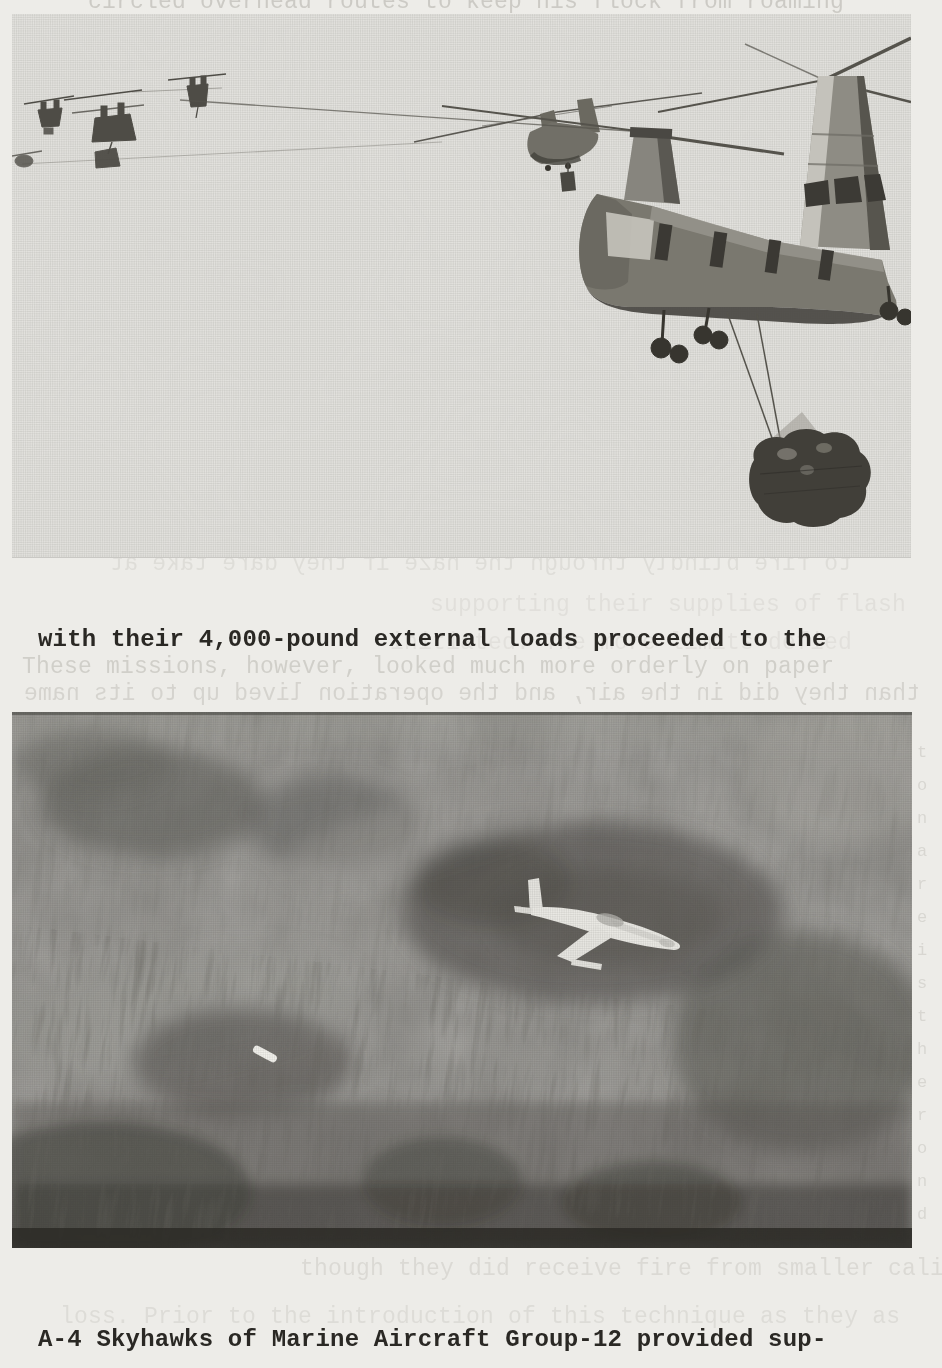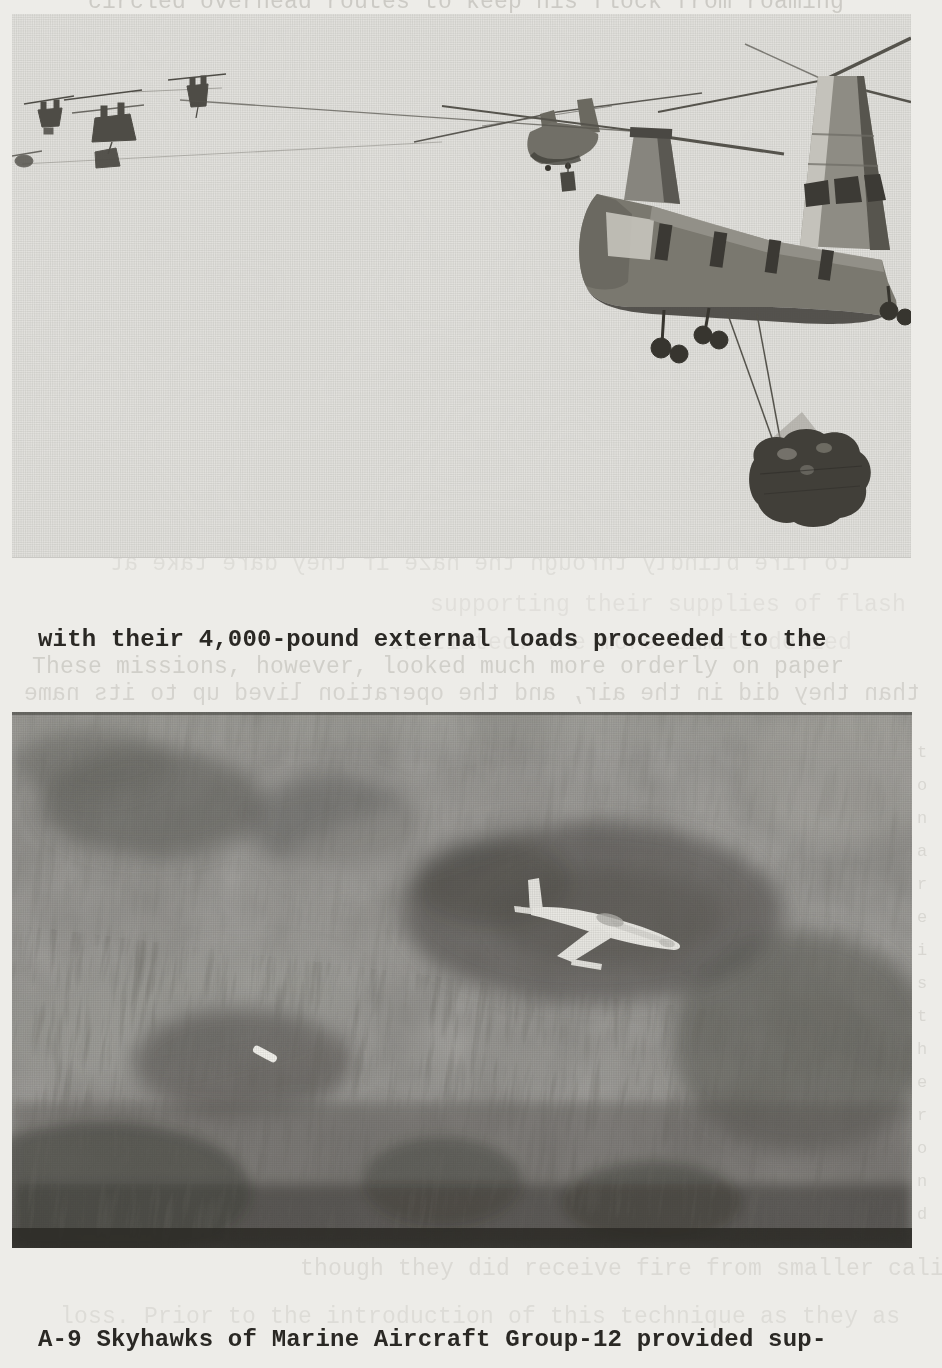--- a/index.html
+++ b/index.html
@@ -22,21 +22,21 @@
   .ghost{
     position:absolute;color:#b2b0a9;white-space:pre;
     font-size:23px;letter-spacing:0.2px;filter:blur(0.4px);
     pointer-events:none;
   }
   .mirror{transform:scaleX(-1);}
   .g-top{left:88px;top:-11px;opacity:.55;}
   .g-abovecap1{left:110px;top:551px;opacity:.24;}
   .g-cap1mid{left:430px;top:592px;opacity:.20;}
   .g-cap1low{left:390px;top:630px;opacity:.18;}
-  .g-between1{left:32px;top:654px;opacity:.48;}
+  .g-between1{left:22px;top:654px;opacity:.48;}
   .g-between2{left:20px;top:681px;width:900px;opacity:.40;}
   .g-cap2top{left:300px;top:1256px;opacity:.30;}
   .g-cap2mid{left:60px;top:1304px;opacity:.26;}
   .g-cap2low{left:30px;top:1370px;opacity:.42;margin-top:16px;}
   .g-margincol{left:917px;top:736px;font-size:17px;line-height:33px;opacity:.35;}
 </style>
 </head>
 <body>
 
 <div class="page-root">
@@ -292,18 +292,18 @@
         <ellipse cx="655" cy="231" rx="8" ry="4" fill="#c0bfba" opacity="0.8" transform="rotate(14 655 231)"></ellipse>
       </g>
 
       <rect x="-13" y="-4" width="26" height="8" rx="4" fill="#f0efea" transform="translate(253 342) rotate(28)"></rect>
 
       <rect x="0" y="0" width="900" height="536" fill="url(#ht2)" opacity="0.13"></rect>
     </svg>
   </figure>
 
   <div class="caption caption2">
-    <div>A-9 Skyhawks of Marine Aircraft Group-12 provided sup-</div>
+    <div>A-4 Skyhawks of Marine Aircraft Group-12 provided sup-</div>
     
     
   </div>
 
 </div>
 
 </body></html>

